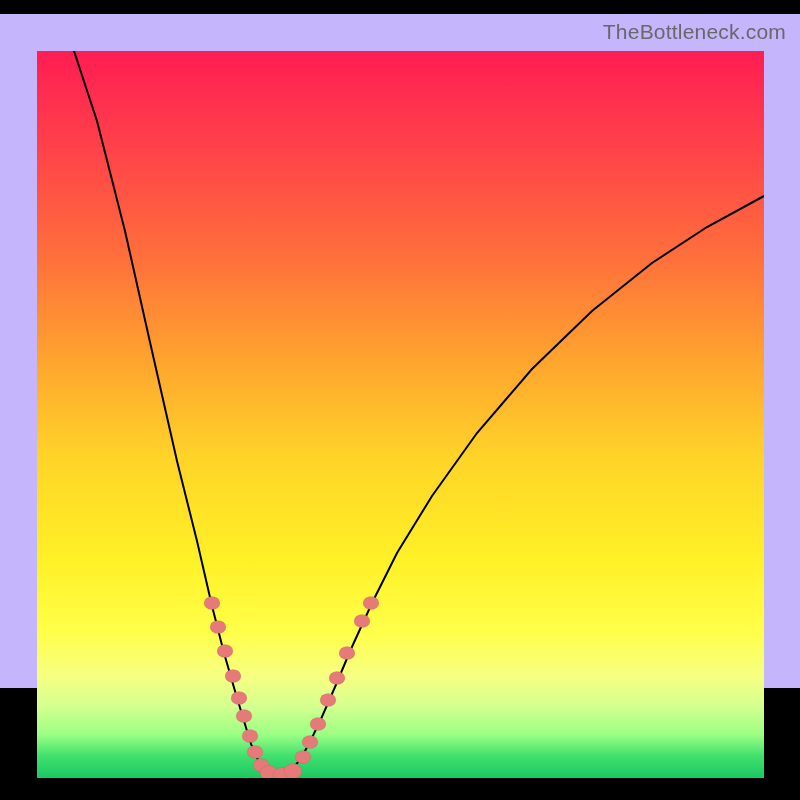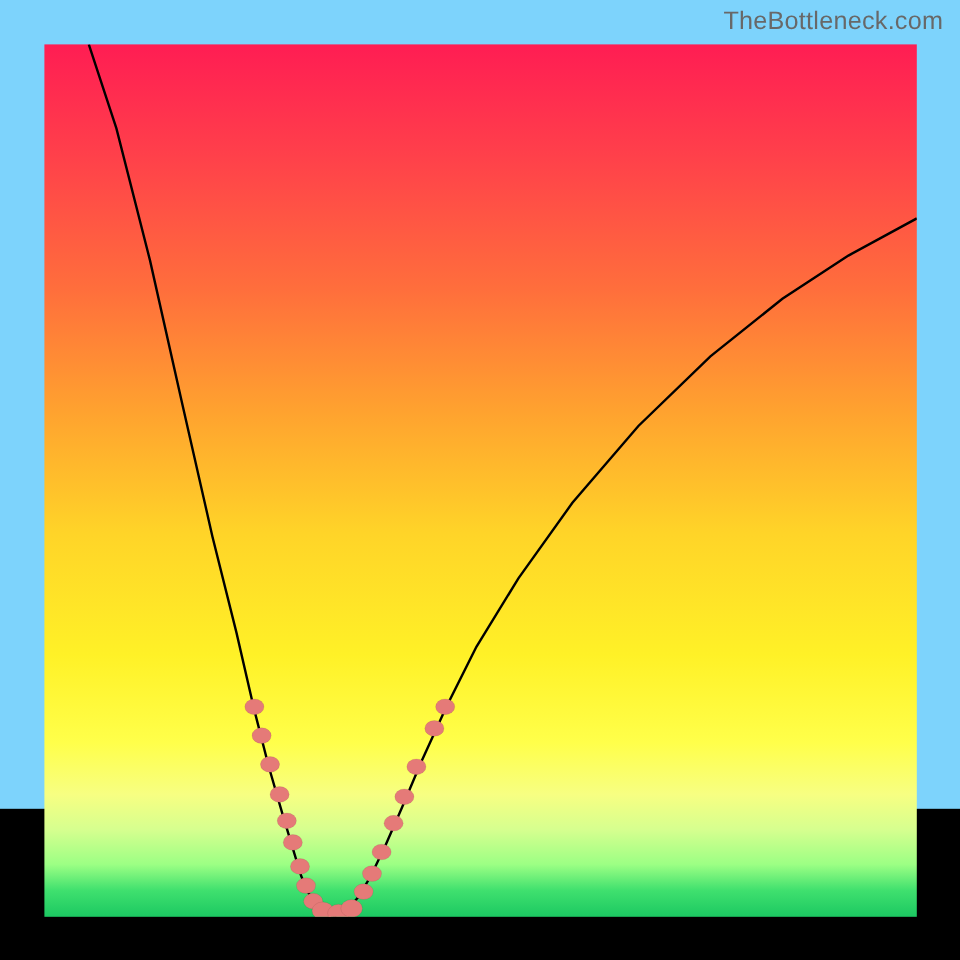--- a/index.html
+++ b/index.html
@@ -7,24 +7,24 @@
     padding: 0;
     width: 800px;
     height: 800px;
     overflow: hidden;
     background: #000;
     font-family: Arial, Helvetica, sans-serif;
   }
   .frame {
     position: absolute;
     left: 0;
-    top: 0;
+    top: 14px;
     width: 800px;
     height: 674px;
-    background: #7dd3fc;
+    background: #c4b5fd;
   }
   .plot-area {
     position: absolute;
     left: 37px;
     top: 37px;
     width: 727px;
     height: 727px;
     
     background: linear-gradient(
       to bottom,

